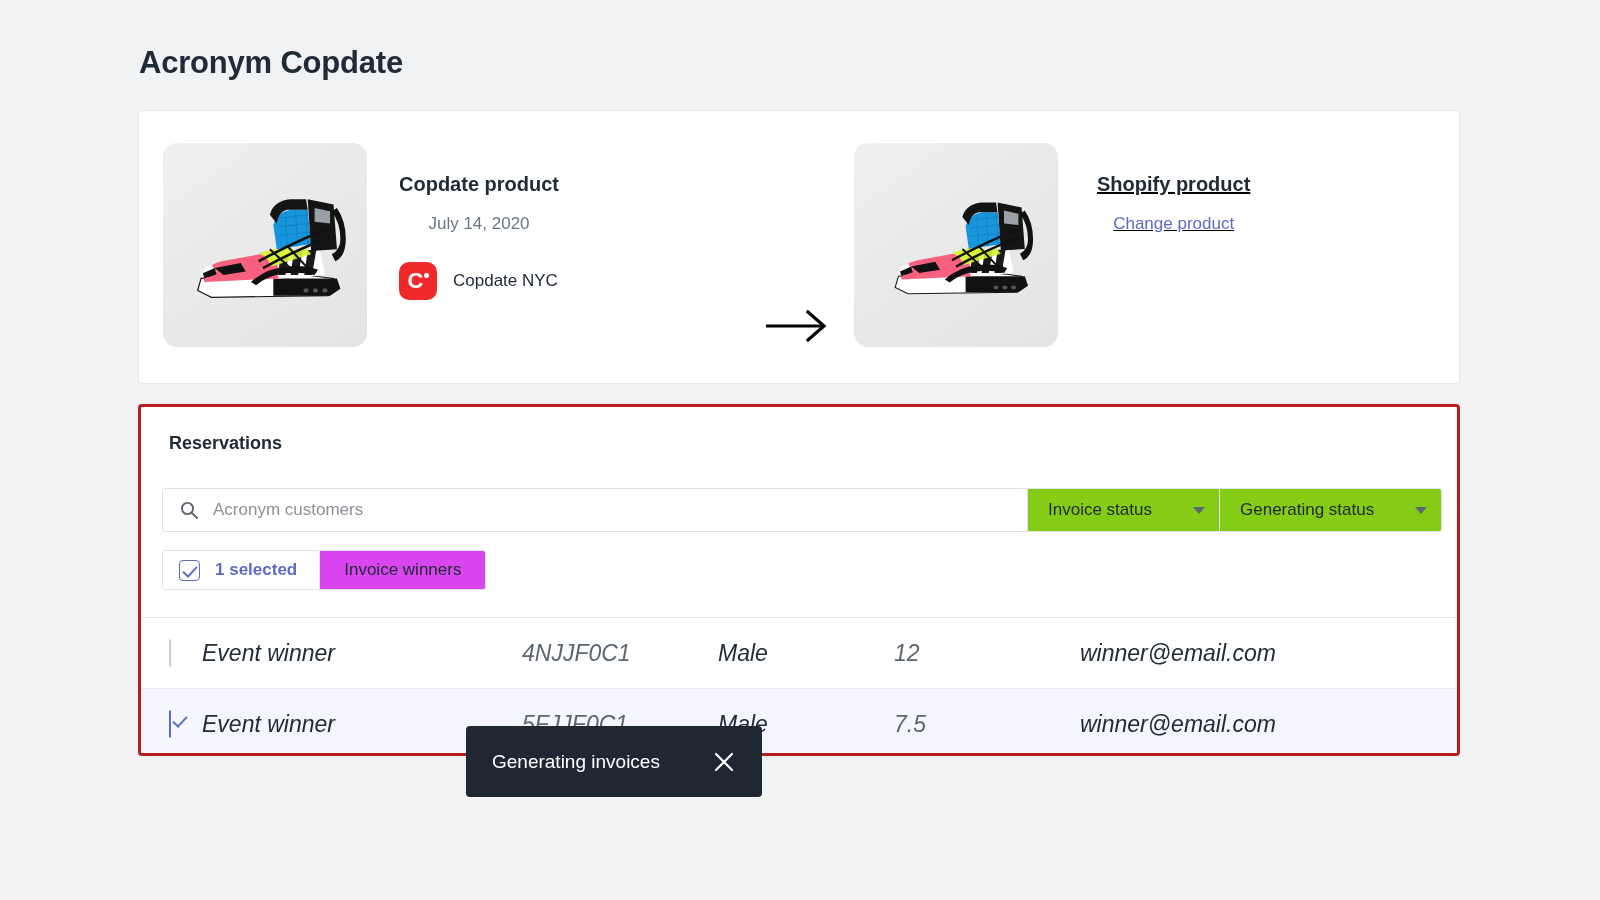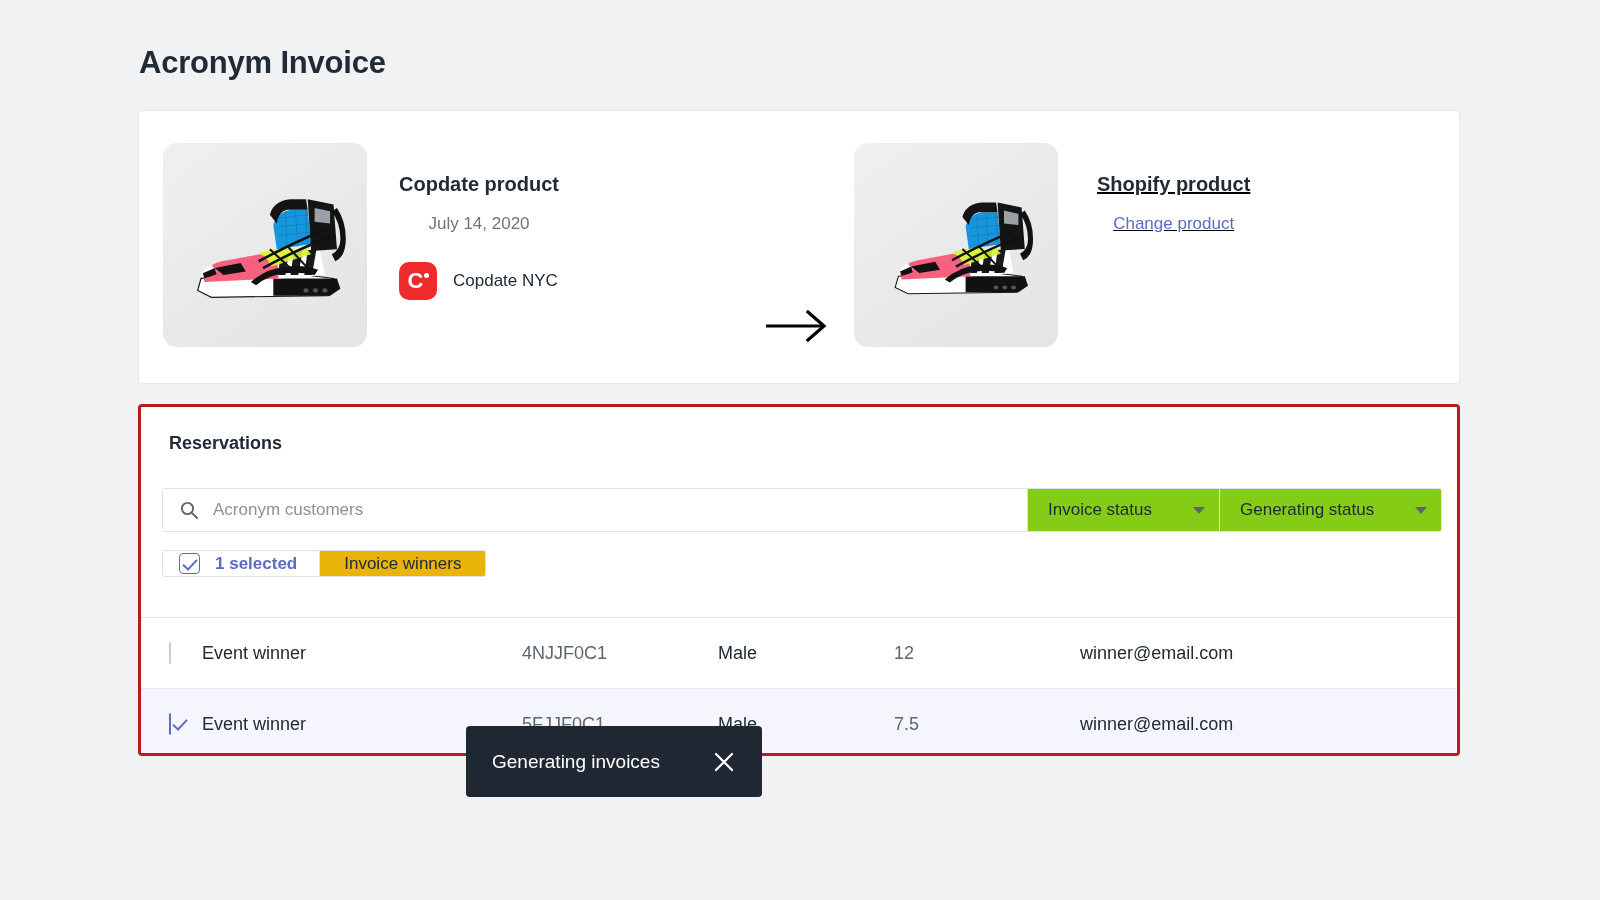--- a/index.html
+++ b/index.html
@@ -91,52 +91,52 @@
     cursor: pointer;
   }
   .dd:last-child { border-radius: 0 3px 3px 0; width: 222px; }
   .caret {
     width: 0; height: 0; border-left: 6px solid transparent;
     border-right: 6px solid transparent; border-top: 7px solid #5c6670;
   }
 
   .sel-row {
     position: absolute; left: 21px; top: 143px;
-    display: flex; height: 27px;
+    display: flex; height: 40px;
   }
   .sel-left, .sel-btn {
     display: flex; align-items: center;
     border: 1px solid #dfe3e8; background: #fff;
     cursor: pointer;
   }
   .sel-left { border-radius: 3px 0 0 3px; padding: 0 22px 0 16px; }
   .sel-btn {
     border-left: none; border-radius: 0 3px 3px 0;
-    padding: 8px 24px; background: #eab308;
+    padding: 8px 24px; background: #d946ef;
     font-size: 17px; color: #212b36;
   }
   .sel-count { font-size: 17px; font-weight: bold; color: #5c6ac4; margin-left: 15px; }
 
   .cb {
     width: 21px; height: 21px; border-radius: 4px;
     border: 1px solid #c4cdd5; background: #fff;
     flex: none; position: relative;
   }
   .cb.checked { border-color: #5c6ac4; }
   .cb.checked::after {
     content: ""; position: absolute; left: 6px; top: 2px;
     width: 6px; height: 12px; border: solid #5c6ac4;
     border-width: 0 2.5px 2.5px 0; transform: rotate(43deg);
   }
 
   .divider { position: absolute; left: 0; width: 100%; height: 1px; background: #e6e8ea; }
 
   .trow {
     position: absolute; left: 0; width: 100%; height: 70px;
-    display: flex; align-items: center; font-size: 18px; color: #212b36;
+    display: flex; align-items: center; font-size: 23px; color: #212b36; font-style: italic;
   }
   .trow.selected { background: #f4f5fd; }
   .trow .c-check { width: 61px; padding-left: 28px; }
   .trow .c-name  { width: 320px; }
   .trow .c-code  { width: 196px; color: #5c6670; }
   .trow .c-gender{ width: 176px; }
   .trow .c-size  { width: 186px; color: #5c6670; }
   .trow .c-email { flex: 1; }
 
   
@@ -149,21 +149,21 @@
     padding: 0 26px 0 26px;
   }
   .toast-msg { font-size: 19px; color: #ffffff; }
   .toast-x { cursor: pointer; display: flex; }
 </style>
 </head>
 <body>
 
 <div class="page">
 
-  <div class="page-title">Acronym Invoice</div>
+  <div class="page-title">Acronym Copdate</div>
 
   <div class="product-card">
 
     <div class="thumb left">
       <svg class="shoe" viewBox="0 0 204 204">
         <g transform="translate(14,46) scale(0.86)">
           <path d="M28 104 L150 100 L182 104 L186 116 L176 124 L40 126 L24 118 Z" fill="#ffffff" stroke="#1a1a1a" stroke-width="1.4"></path>
           <path d="M112 104 L186 104 L190 116 L178 124 L112 124 Z" fill="#111111"></path>
           <ellipse cx="150" cy="118" rx="3" ry="2.5" fill="#555"></ellipse>
           <ellipse cx="161" cy="118" rx="3" ry="2.5" fill="#555"></ellipse>

